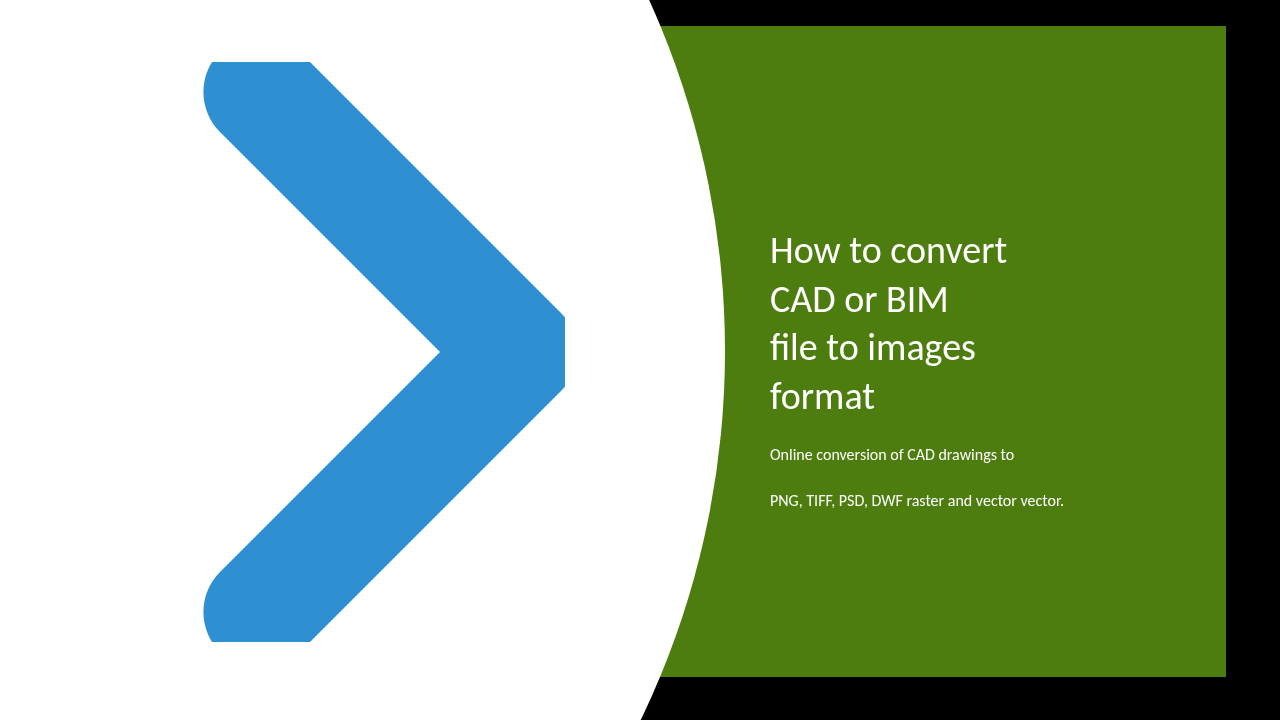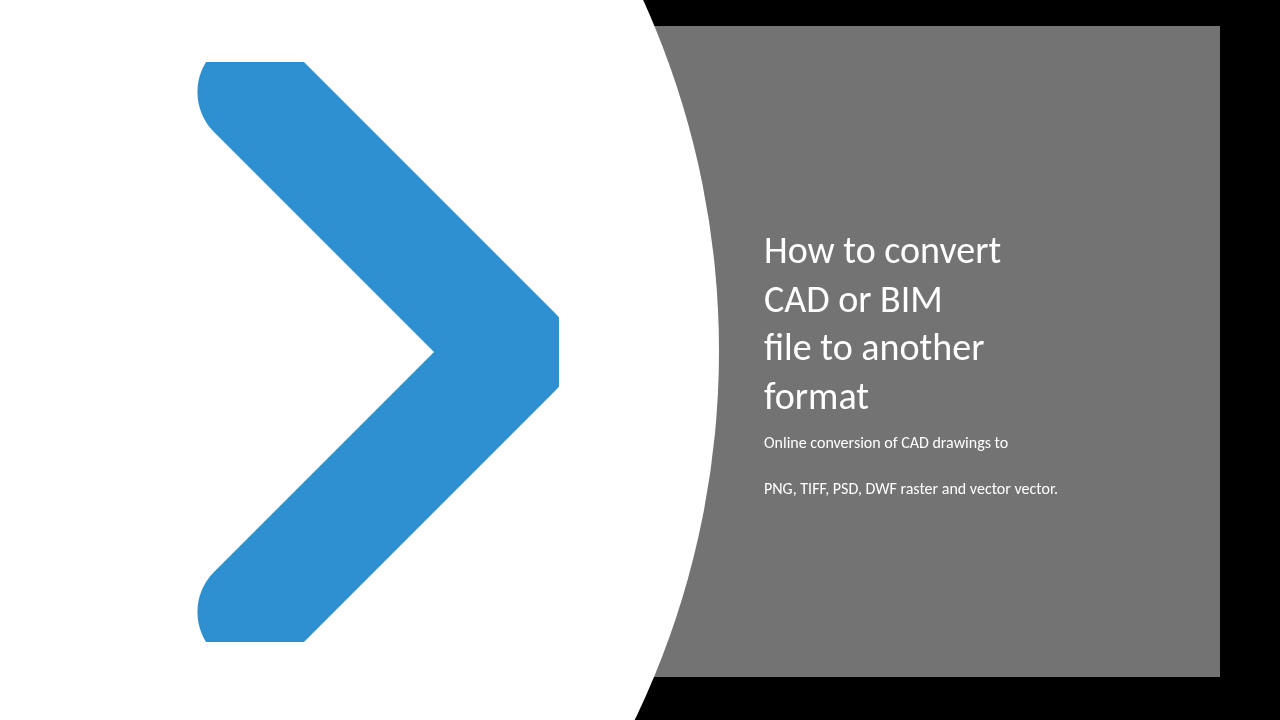--- a/index.html
+++ b/index.html
@@ -1,23 +1,23 @@
 <!DOCTYPE html>
 <html><head>
 <meta charset="utf-8">
 <style>
   * { margin: 0; padding: 0; box-sizing: border-box; }
   html, body { width: 1280px; height: 720px; background: #000; font-family: "Segoe UI", Calibri, Arial, sans-serif; overflow: hidden; }
   .stage {
     position: absolute;
-    left: 64px;
+    left: 70px;
     top: 26px;
     width: 1156px;
     height: 651px;
-    background: #737373;
+    background: #4d7c0f;
   }
   .white-disc {
     position: absolute;
     width: 1700px;
     height: 1700px;
     background: #ffffff;
     border-radius: 50%;
     left: -1045px;
     top: -525px;
   }
@@ -35,21 +35,21 @@
     width: 430px;
     color: #fff;
   }
   .title {
     font-size: 38px;
     line-height: 1.28;
     font-weight: 400;
     color: #ffffff;
   }
   .subtitle {
-    margin-top: 10px;
+    margin-top: 22px;
     font-size: 16px;
     line-height: 1.45;
     font-weight: 400;
     color: #ffffff;
   }
 </style>
 </head>
 <body>
 
 <div class="stage">
@@ -66,21 +66,21 @@
                L 175 -10
                A 56 56 0 0 0 95 70
                Z" fill="#2e90d1"></path>
     </svg>
   </div>
 
   <div class="right-text">
     <div class="title">
       <span>How to convert</span><br>
       <span>CAD or BIM</span><br>
-      <span>file to another</span><br>
+      <span>file to images</span><br>
       <span>format</span>
     </div>
     <div class="subtitle">
       <span>Online conversion of CAD drawings to</span><br>
       <br>
       <span>PNG, TIFF, PSD, DWF raster and vector vector.</span>
     </div>
   </div>
 </div>
 

